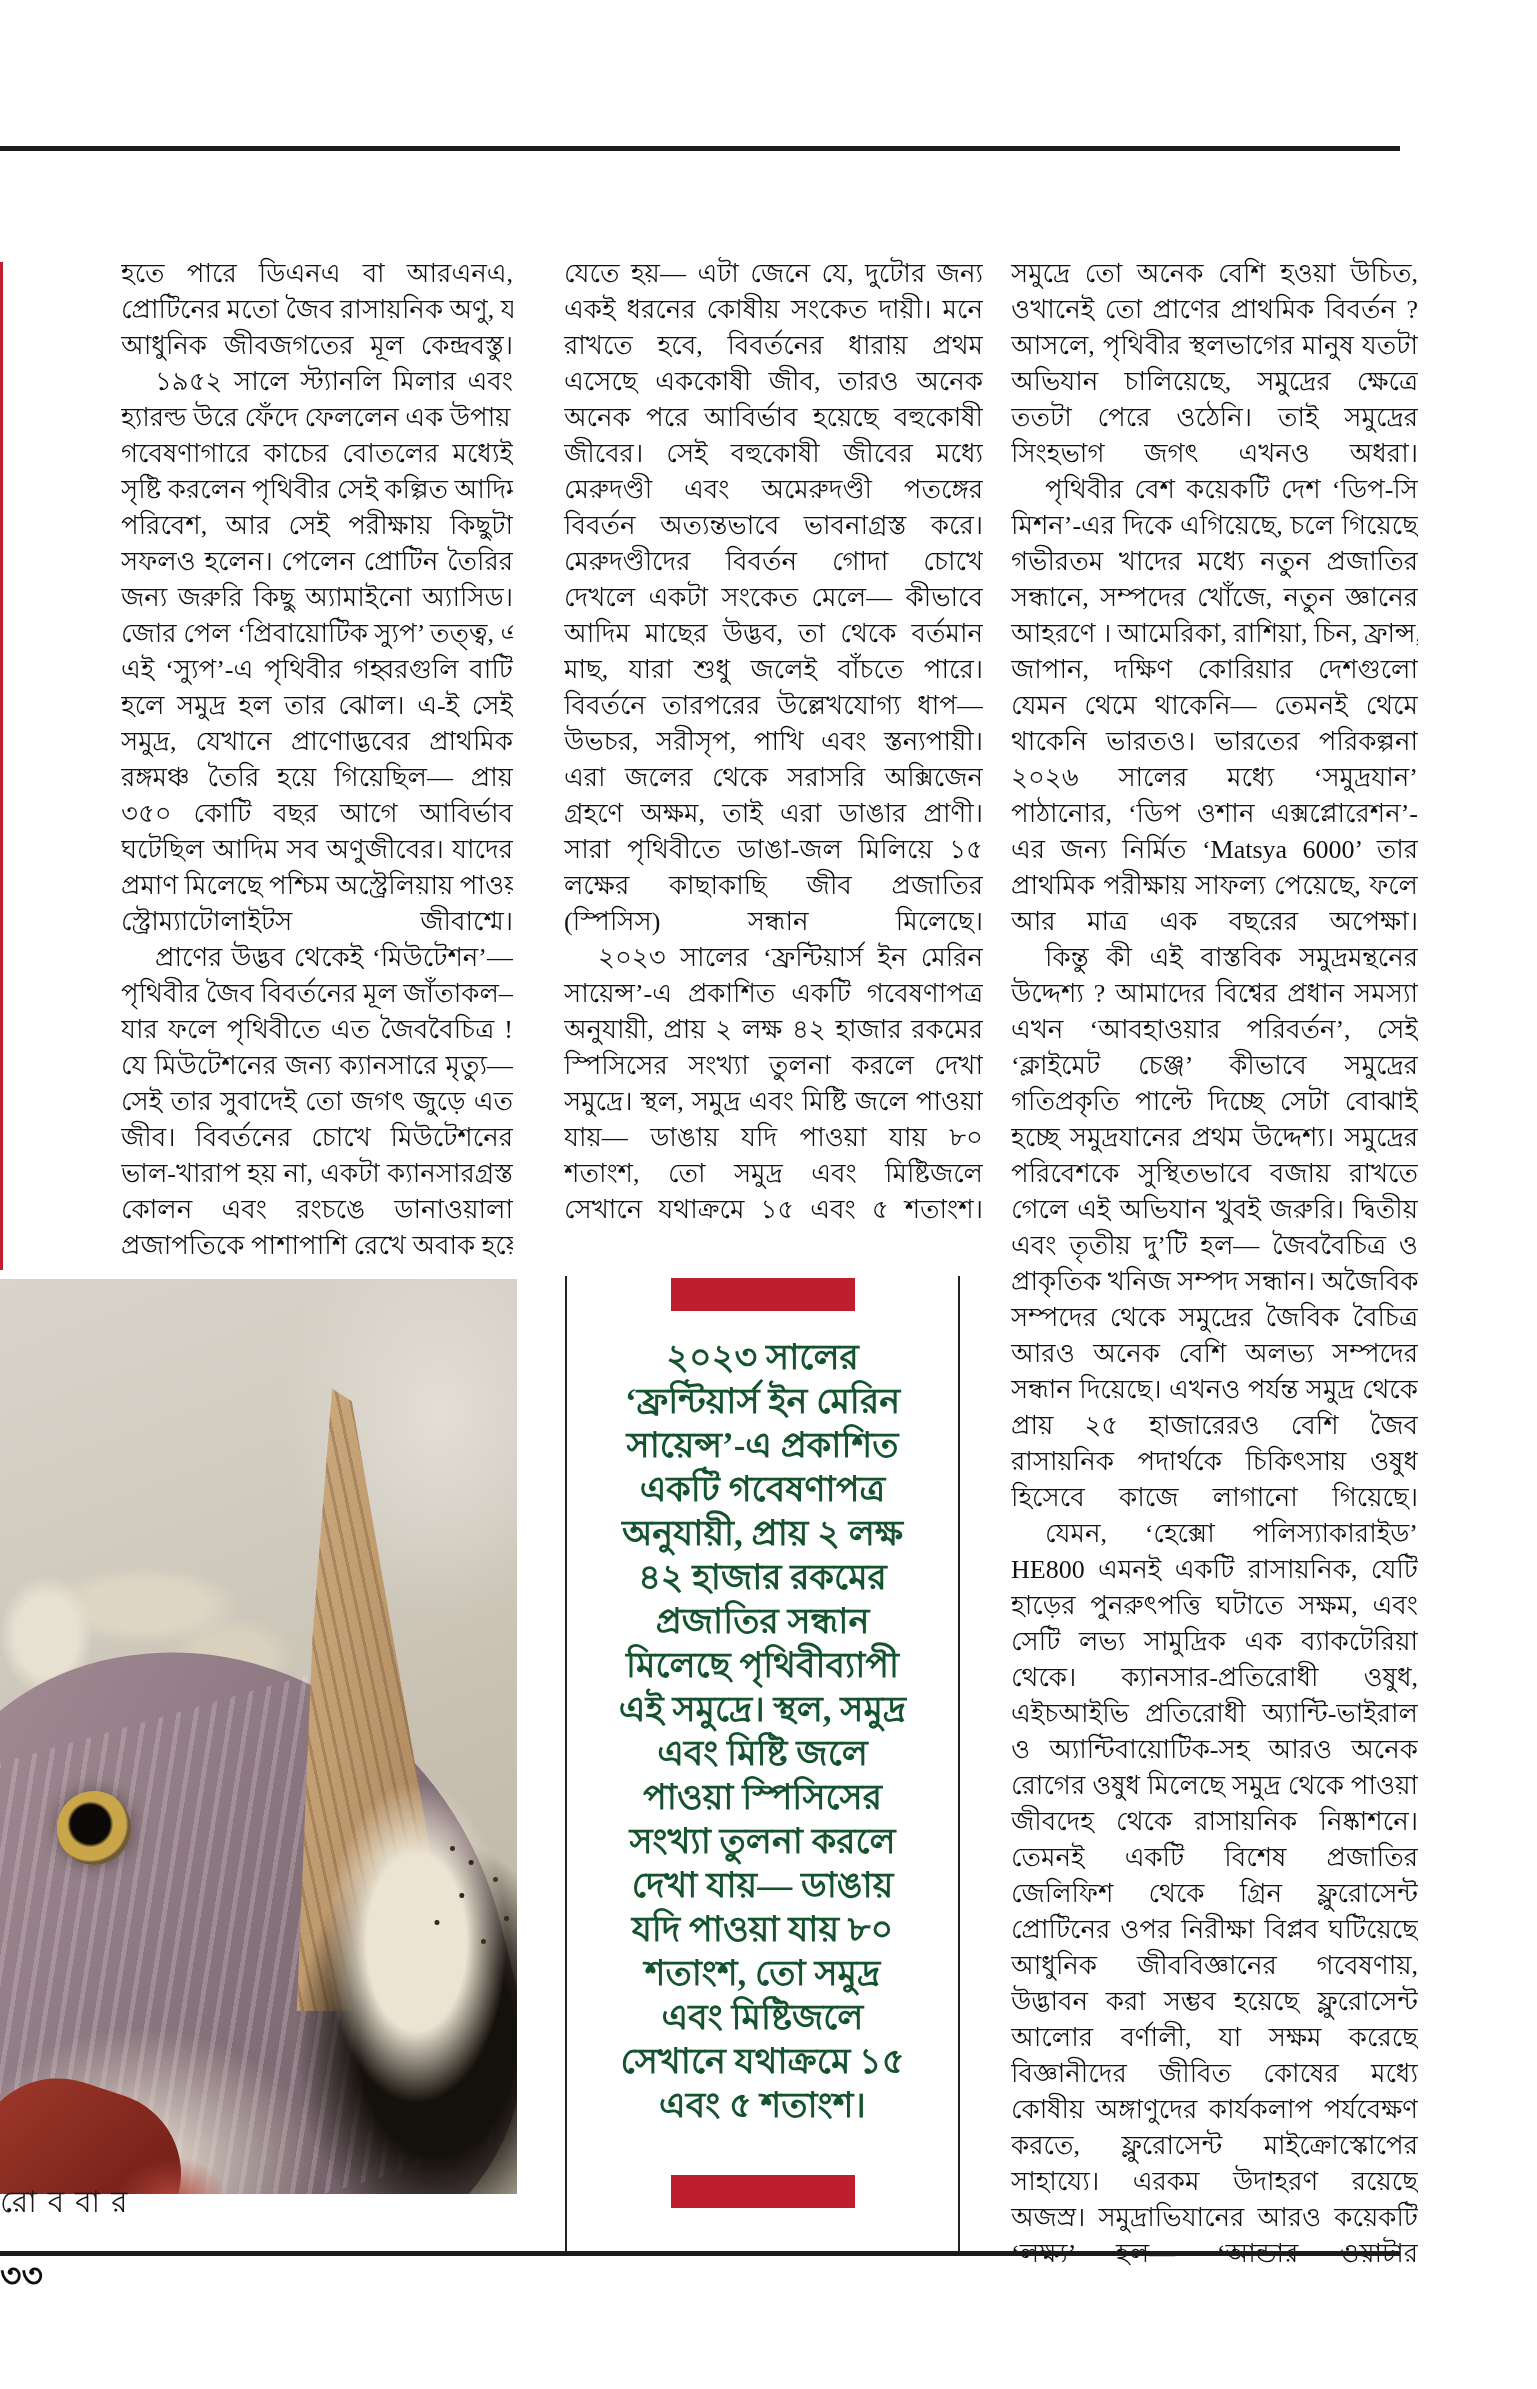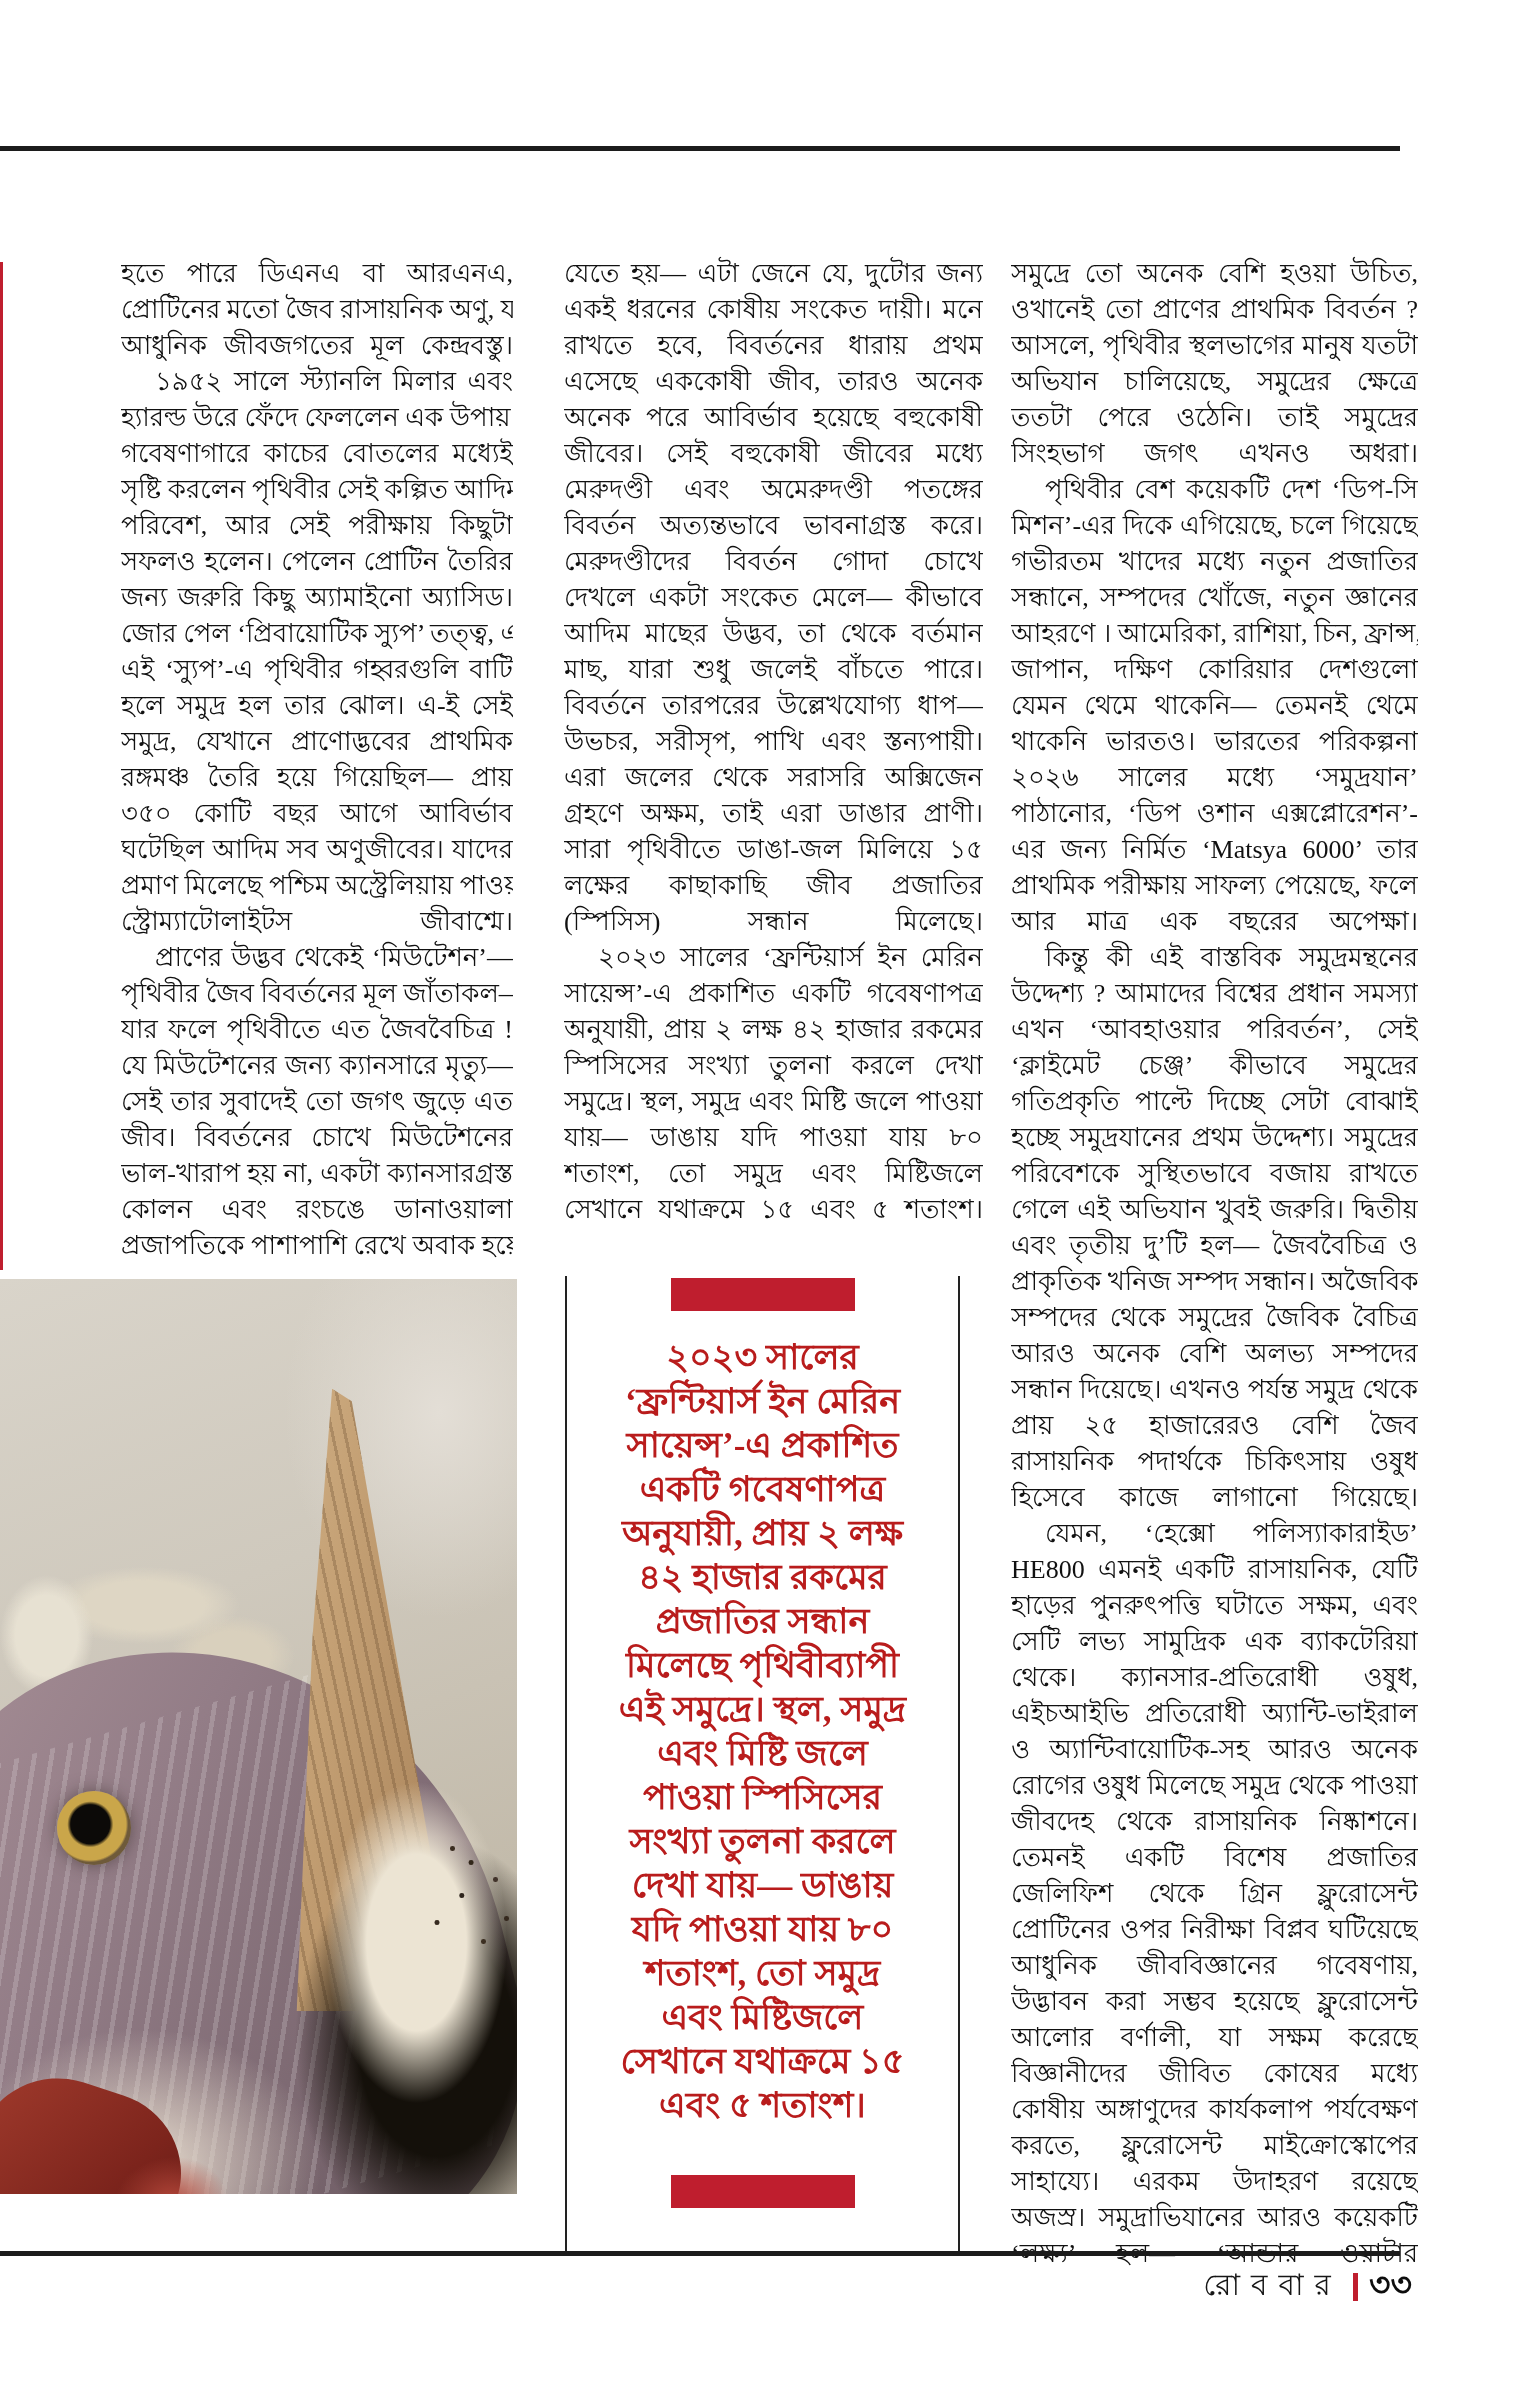--- a/index.html
+++ b/index.html
@@ -25,21 +25,21 @@
 
   
   .pullquote{
     position:absolute;left:565px;top:1276px;width:395px;height:977px;
     border-left:2.3px solid #222;border-right:2.3px solid #222;box-sizing:border-box;
   }
   .pq-bar{width:184px;height:33px;margin:2.3px auto 0 auto;}
   .pq-bar-bottom{position:absolute;left:50%;transform:translateX(-50%);bottom:45px;margin:0;}
   .pq-text{
     margin-top:25px;text-align:center;white-space:pre-line;
-    font-size:35px;line-height:44px;font-weight:bold;color:#b91c1c;
+    font-size:35px;line-height:44px;font-weight:bold;color:#14532d;
   }
 
   
   .photo{
     position:absolute;left:0;top:1279px;width:517px;height:915px;overflow:hidden;
     background:linear-gradient(160deg,#d9d4ca 0%,#cfc9bd 35%,#c3bbab 70%,#b9b0a0 100%);
   }
   .photo *{position:absolute;}
   .ph-light{left:55%;top:-8%;width:60%;height:45%;border-radius:50%;
     background:radial-gradient(closest-side,#e3ded6,rgba(227,222,214,0));}
@@ -73,22 +73,22 @@
   .ph-eye{left:11%;top:56%;width:74px;height:74px;border-radius:50%;
     background:radial-gradient(circle at 45% 45%,#0c0a08 0 34%,#caa64a 40% 62%,#6e5a3a 66% 78%,#4a3c33 100%);
     box-shadow:0 0 17px rgba(40,30,25,.5);}
   .ph-mouth{left:-6%;top:88%;width:40%;height:22%;border-radius:40%;transform:rotate(18deg);
     background:linear-gradient(120deg,#a03a2c,#7c241c 60%,#5a1813);}
   .ph-blood{left:22%;top:96%;width:22%;height:10%;border-radius:50%;transform:rotate(-8deg);
     background:radial-gradient(closest-side,#b5473a,rgba(181,71,58,0));}
 
   
   .footer{
-    position:absolute;top:2267px;left:12px;width:1400px;height:39px;
-    display:flex;align-items:center;justify-content:flex-end;gap:11px;
+    position:absolute;top:2267px;left:0;width:1400px;height:39px;
+    display:flex;justify-content:flex-end;gap:11px;flex-direction:column;
   }
   .footer .brand{font-size:29.5px;letter-spacing:11px;color:#161616;}
   .footer .divider{width:5.4px;height:28px;}
   .footer .pageno{font-size:33px;font-weight:bold;color:#0d0d0d;}
 </style>
 </head>
 <body>
 
 <div class="page">
 

